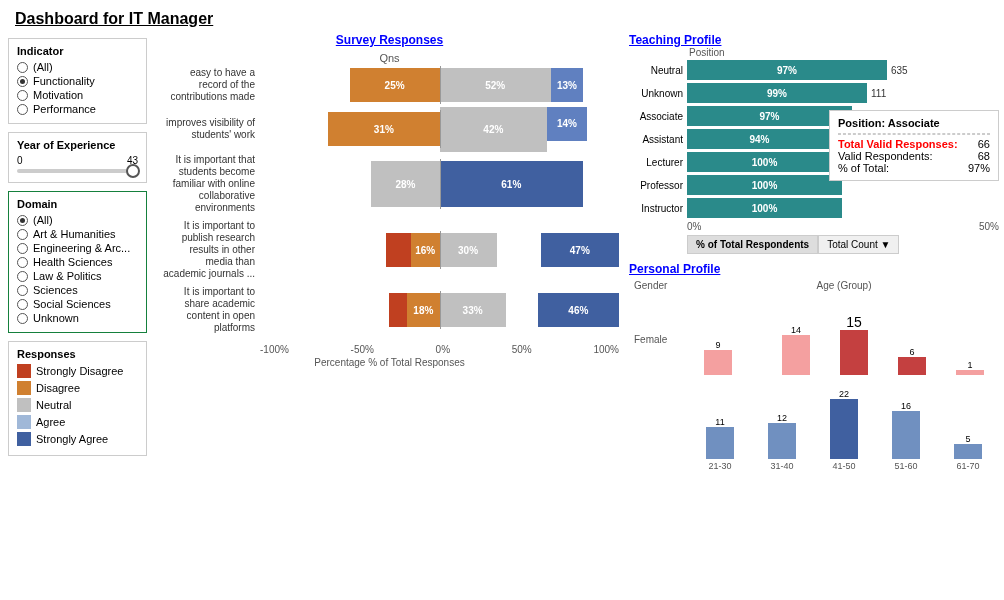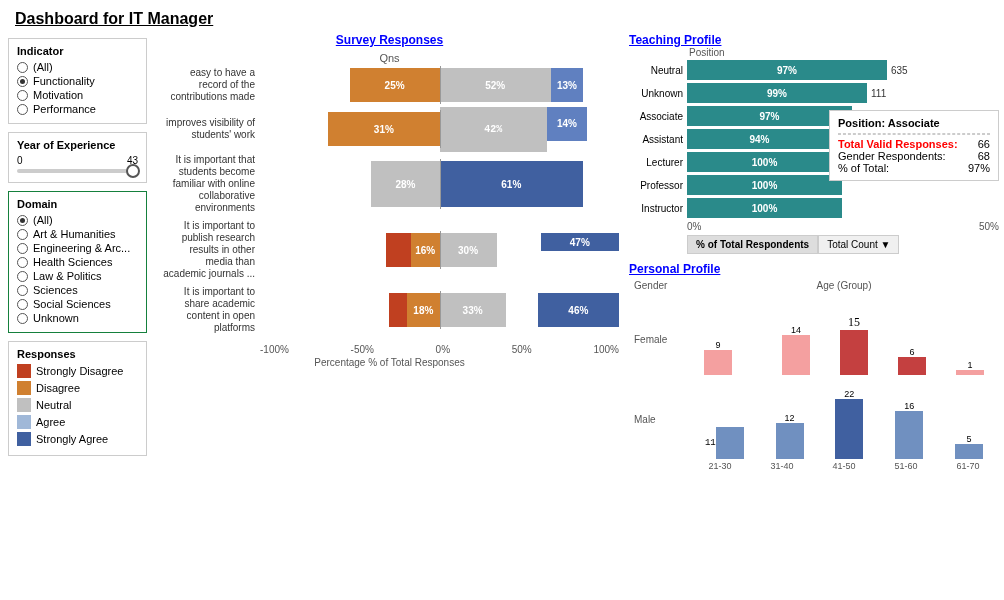--- a/index.html
+++ b/index.html
@@ -194,21 +194,21 @@
 
       <div class="survey-row">
         <div class="survey-q-label">improves visibility of students' work</div>
         <div class="survey-bar-area">
           <div class="axis-line"></div>
           <div style="display:flex; height:100%; align-items:center;">
             <div style="width:50%; display:flex; justify-content:flex-end;">
               <div class="bar-segment" style="background:#d08030; width:62%; height:34px;">31%</div>
             </div>
             <div style="width:50%; display:flex;">
-              <div class="bar-segment" style="background:#c0c0c0; width:60%; height:45px;font-family:Liberation Mono, monospace;">42%</div>
+              <div class="bar-segment" style="background:#c0c0c0; width:60%; height:45px;">42%</div>
               <div class="bar-segment" style="background:#6080c0; width:22%; height:34px;">14%</div>
             </div>
           </div>
         </div>
       </div>
 
       <div class="survey-row">
         <div class="survey-q-label">It is important that students become familiar with online collaborative environments</div>
         <div class="survey-bar-area" style="height:50px;">
           <div class="axis-line"></div>
@@ -227,21 +227,21 @@
         <div class="survey-q-label">It is important to publish research results in other media than academic journals ...</div>
         <div class="survey-bar-area">
           <div class="axis-line"></div>
           <div style="display:flex; height:100%; align-items:center;">
             <div style="width:50%; display:flex; justify-content:flex-end;">
               <div class="bar-segment" style="background:#c04020; width:14%; height:34px;"></div>
               <div class="bar-segment" style="background:#d08030; width:16%; height:34px;">16%</div>
             </div>
             <div style="width:50%; display:flex;">
               <div class="bar-segment" style="background:#c0c0c0; width:40%; height:34px;">30%</div>
-              <div class="bar-segment" style="background:#4060a0; width:55%; height:18px;margin-left:44px;">47%</div>
+              <div class="bar-segment" style="background:#4060a0; width:55%; height:34px;margin-left:44px;">47%</div>
             </div>
           </div>
         </div>
       </div>
 
       <div class="survey-row">
         <div class="survey-q-label">It is important to share academic content in open platforms</div>
         <div class="survey-bar-area">
           <div class="axis-line"></div>
           <div style="display:flex; height:100%; align-items:center;">
@@ -324,21 +324,21 @@
         </div>
 
         <div class="tooltip-box">
           <div class="tooltip-title">Position: Associate</div>
           <hr style="border:1px dashed #ccc; margin:3px 0;">
           <div class="tooltip-row">
             <span class="tooltip-red">Total Valid Responses:</span>
             <span>66</span>
           </div>
           <div class="tooltip-row">
-            <span>Gender Respondents:</span>
+            <span>Valid Respondents:</span>
             <span>68</span>
           </div>
           <div class="tooltip-row">
             <span>% of Total:</span>
             <span>97%</span>
           </div>
         </div>
 
       </div>
 
@@ -354,53 +354,50 @@
 
     <div class="personal-section">
       <div class="personal-title">Personal Profile</div>
 
       <div style="display:flex; margin-left:5px;">
         <div style="width:55px;">
           <div style="font-size:10px; color:#555; margin-bottom:8px;">Gender</div>
           <div style="height:80px; display:flex; align-items:center;">
             <div style="font-size:10px; color:#555;">Female</div>
           </div>
-          <div style="height:80px; display:flex; align-items:center;">
-            <div style="font-size:10px; color:#555;">Male</div>
-          </div>
         </div>
 
         <div style="flex:1;">
           <div style="font-size:10px; color:#555; text-align:center; margin-bottom:4px;">Age (Group)</div>
 
           <div style="display:flex; align-items:flex-end; height:80px; justify-content:space-around;">
             <div style="display:flex; flex-direction:column; align-items:center;">
               <span style="font-size:9px;">9</span>
               <div style="width:28px; height:25px; background:#f4a0a0;"></div>
             </div>
             <div style="display:flex; flex-direction:column; align-items:center;padding-left:20px;">
               <span style="font-size:9px;">14</span>
               <div style="width:28px; height:40px; background:#f4a0a0;"></div>
             </div>
             <div style="display:flex; flex-direction:column; align-items:center;">
-              <span style="font-size:12px;font-family:Liberation Serif, serif;">15</span>
+              <span style="font-size:14px;">15</span>
               <div style="width:28px; height:45px; background:#c44040;"></div>
             </div>
             <div style="display:flex; flex-direction:column; align-items:center;">
               <span style="font-size:9px;">6</span>
               <div style="width:28px; height:18px; background:#c44040;"></div>
             </div>
             <div style="display:flex; flex-direction:column; align-items:center;">
               <span style="font-size:9px;">1</span>
               <div style="width:28px; height:5px; background:#f4a0a0;"></div>
             </div>
           </div>
 
           <div style="display:flex; align-items:flex-end; height:80px; justify-content:space-around; margin-top:4px;">
-            <div style="display:flex; flex-direction:row; align-items:center;font-family:Liberation Mono, monospace;">
+            <div style="display:flex; flex-direction:column; align-items:center;">
               <span style="font-size:9px;">11</span>
               <div style="width:28px; height:32px; background:#7090c0;"></div>
             </div>
             <div style="display:flex; flex-direction:column; align-items:center;">
               <span style="font-size:9px;">12</span>
               <div style="width:28px; height:36px; background:#7090c0;"></div>
             </div>
             <div style="display:flex; flex-direction:column; align-items:center;">
               <span style="font-size:9px;margin-top:17px;">22</span>
               <div style="width:28px; height:60px; background:#4060a0;"></div>

